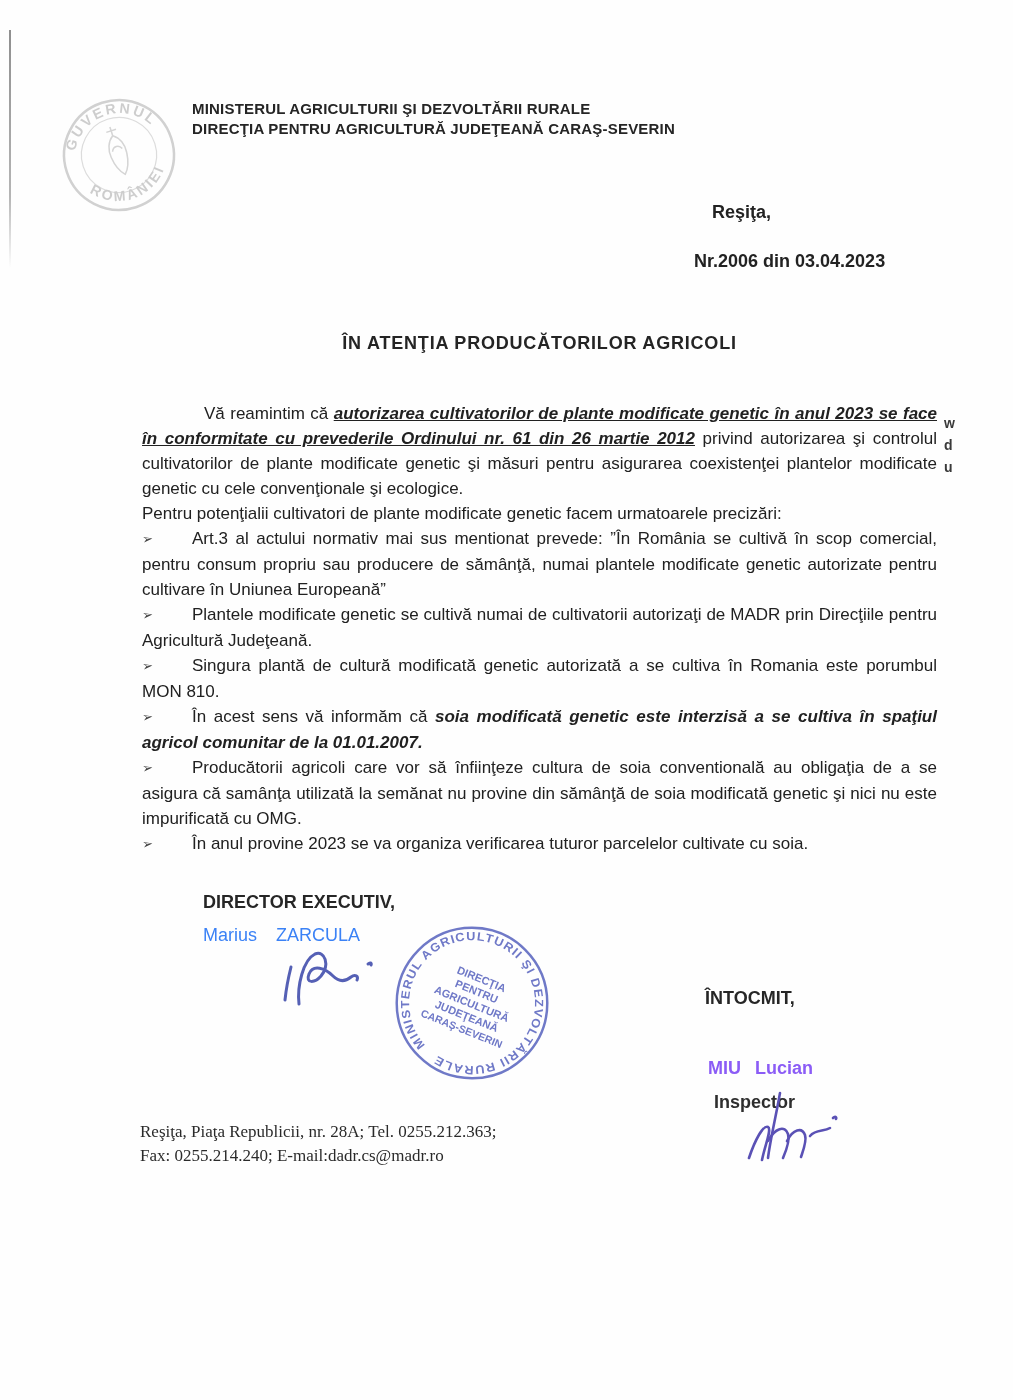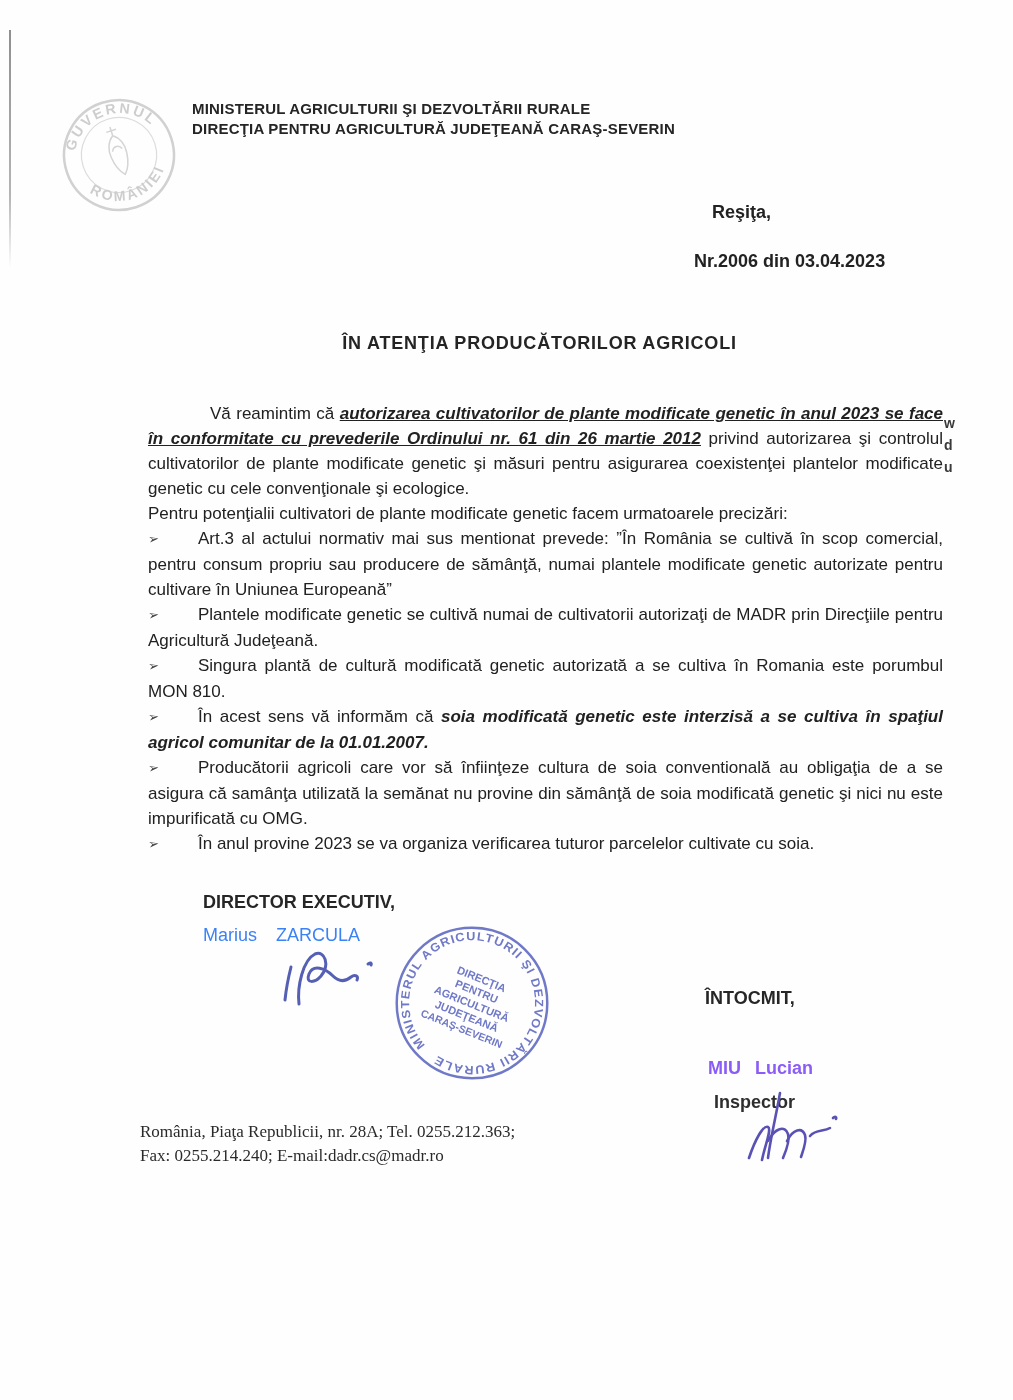--- a/index.html
+++ b/index.html
@@ -12,21 +12,21 @@
     color:#1d1d1d;
     overflow:hidden;
   }
   
   .gov-logo{position:absolute;left:58px;top:94px;width:122px;height:122px;opacity:.8;}
   .ministry{position:absolute;left:192px;top:99px;font-weight:bold;font-size:15px;line-height:20px;letter-spacing:.2px;color:#252525;}
   .city{position:absolute;left:712px;top:202px;font-weight:bold;font-size:18px;color:#222;}
   .doc-number{position:absolute;left:694px;top:251px;font-weight:bold;font-size:18px;color:#222;}
   .doc-title{position:absolute;left:142px;top:333px;width:795px;text-align:center;font-weight:bold;font-size:18px;letter-spacing:.8px;color:#242424;}
   
-  .body-text{position:absolute;left:148px;top:401px;width:795px;font-size:17px;line-height:25px;text-align:justify;color:#212121;}
+  .body-text{position:absolute;left:142px;top:401px;width:795px;font-size:17px;line-height:25px;text-align:justify;color:#212121;}
   .body-text p{margin:0;}
   .p-first{text-indent:62px;}
   .bold-ital-under{font-weight:bold;font-style:italic;text-decoration:underline;}
   .bold-ital{font-weight:bold;font-style:italic;}
   .bold{font-weight:normal;}
   .marker{display:inline-block;width:50px;font-size:13px;color:#3c3c3c;transform:rotate(-8deg);transform-origin:left center;}
   
   .director-title{position:absolute;left:203px;top:878px;font-weight:bold;font-size:18px;color:#262626;margin-top:14px;}
   .director-name{position:absolute;left:203px;top:925px;font-weight:normal;font-size:18px;word-spacing:14px;color:#3b82f6;}
   .sig-marius{position:absolute;left:272px;top:938px;width:120px;height:85px;}
@@ -135,17 +135,17 @@
       <path d="M 14,80 C 20,62 28,47 33,49 C 37,51 30,67 27,82"></path>
       <path d="M 45,15 C 41,38 35,63 33,80"></path>
       <path d="M 33,63 C 40,50 50,47 53,56 C 55,62 51,73 48,80"></path>
       <path d="M 52,63 C 58,51 67,49 70,57 C 72,63 68,73 66,79"></path>
       <path d="M 75,58 C 81,51 89,54 95,50"></path>
       <path d="M 98,40 C 100,38 102,39 101,41"></path>
     </g>
   </svg>
 
   <div class="footer">
-    <div>România, Piaţa Republicii, nr. 28A; Tel. 0255.212.363;</div>
+    <div>Reşiţa, Piaţa Republicii, nr. 28A; Tel. 0255.212.363;</div>
     <div>Fax: 0255.214.240; E-mail:dadr.cs@madr.ro</div>
   </div>
 
 </div>
 
 </body></html>

